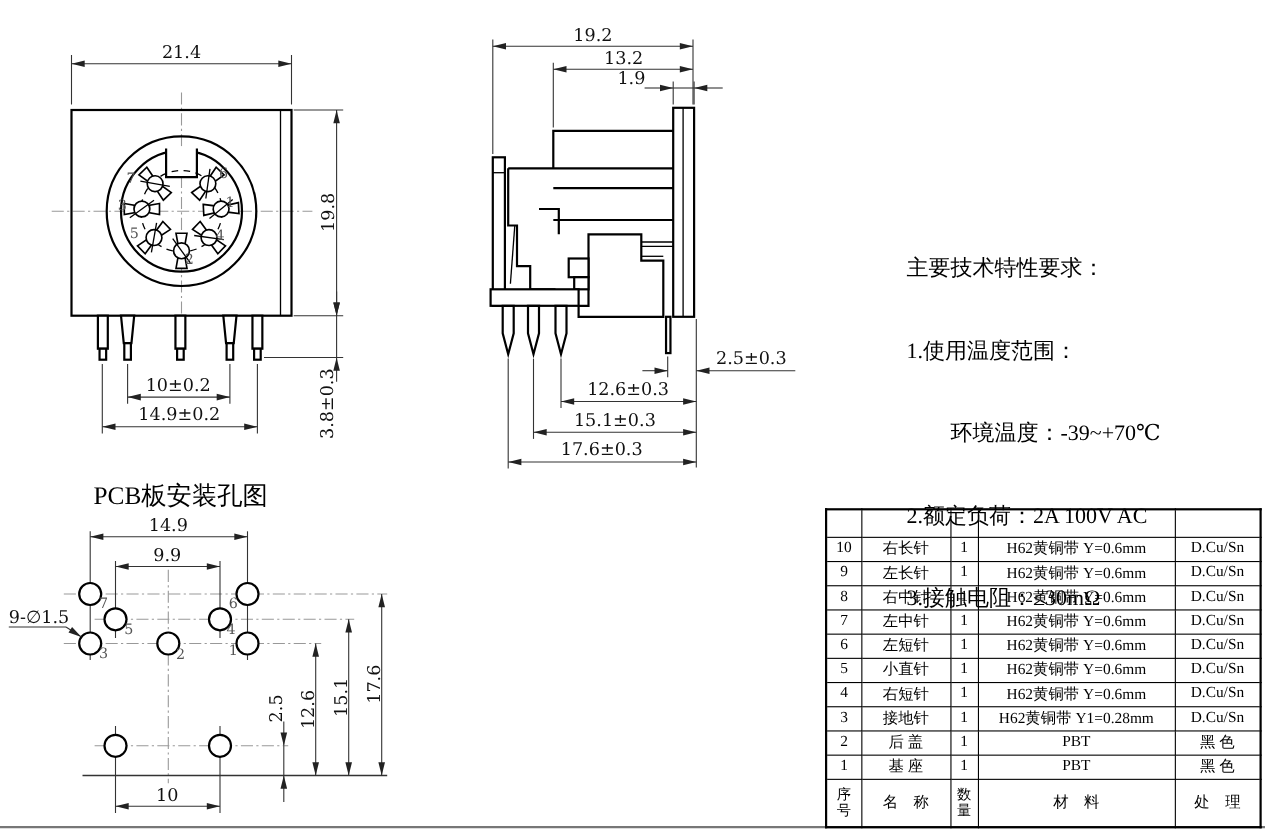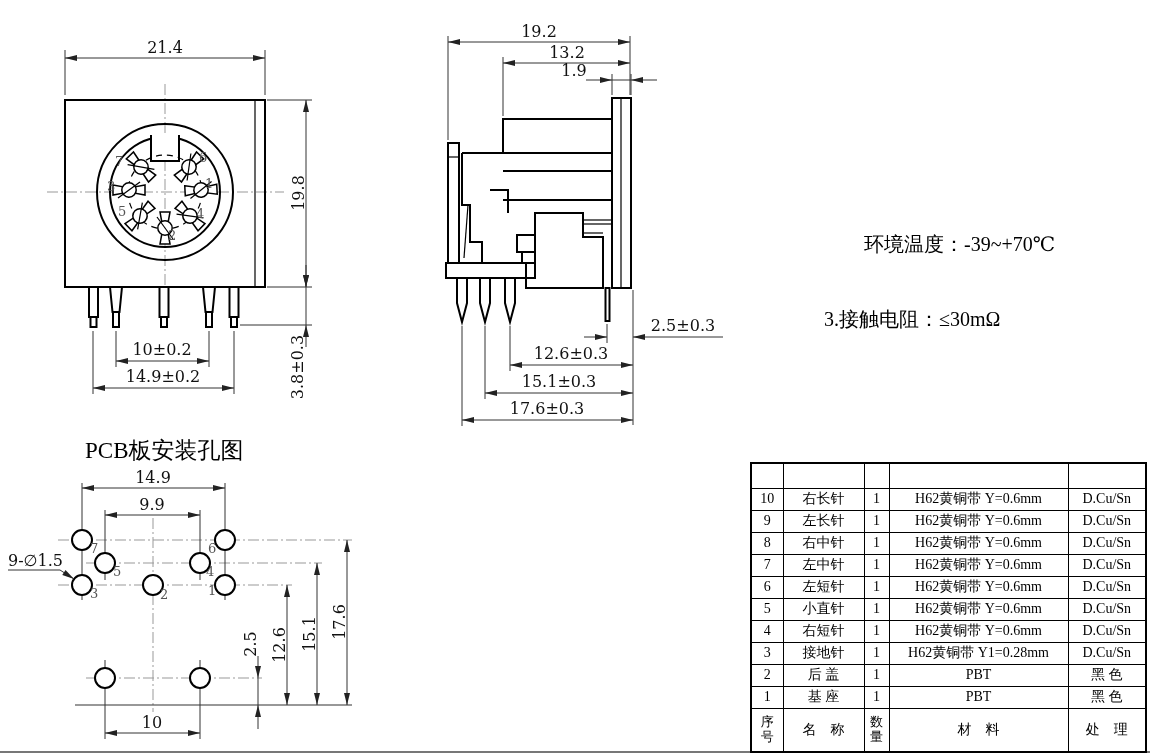--- a/index.html
+++ b/index.html
@@ -265,21 +265,24 @@
     <line class="dim" x1="287" y1="585" x2="287" y2="705" marker-start="url(#arr)" marker-end="url(#arr)"></line>
     <text class="dimtext" text-anchor="middle" x="285" y="645" transform="rotate(-90 285 645)">12.6</text>
     <line class="dim" x1="317" y1="563" x2="317" y2="705" marker-start="url(#arr)" marker-end="url(#arr)"></line>
     <text class="dimtext" text-anchor="middle" x="315" y="634" transform="rotate(-90 315 634)">15.1</text>
     <line class="dim" x1="347" y1="540" x2="347" y2="705" marker-start="url(#arr)" marker-end="url(#arr)"></line>
     <text class="dimtext" text-anchor="middle" x="345" y="622" transform="rotate(-90 345 622)">17.6</text>
   </g>
 </svg>
 
 <div id="tech-notes">
+  <div>主要技术特性要求：</div>
+  <div>1.使用温度范围：</div>
   <div>　　环境温度：-39~+70℃</div>
+  <div>2.额定负荷：2A 100V AC</div>
   <div>3.接触电阻：≤30mΩ</div>
   
   
   
 </div>
 
 <div id="bom">
   <table>
     <colgroup>
         <col style="width:32px">

